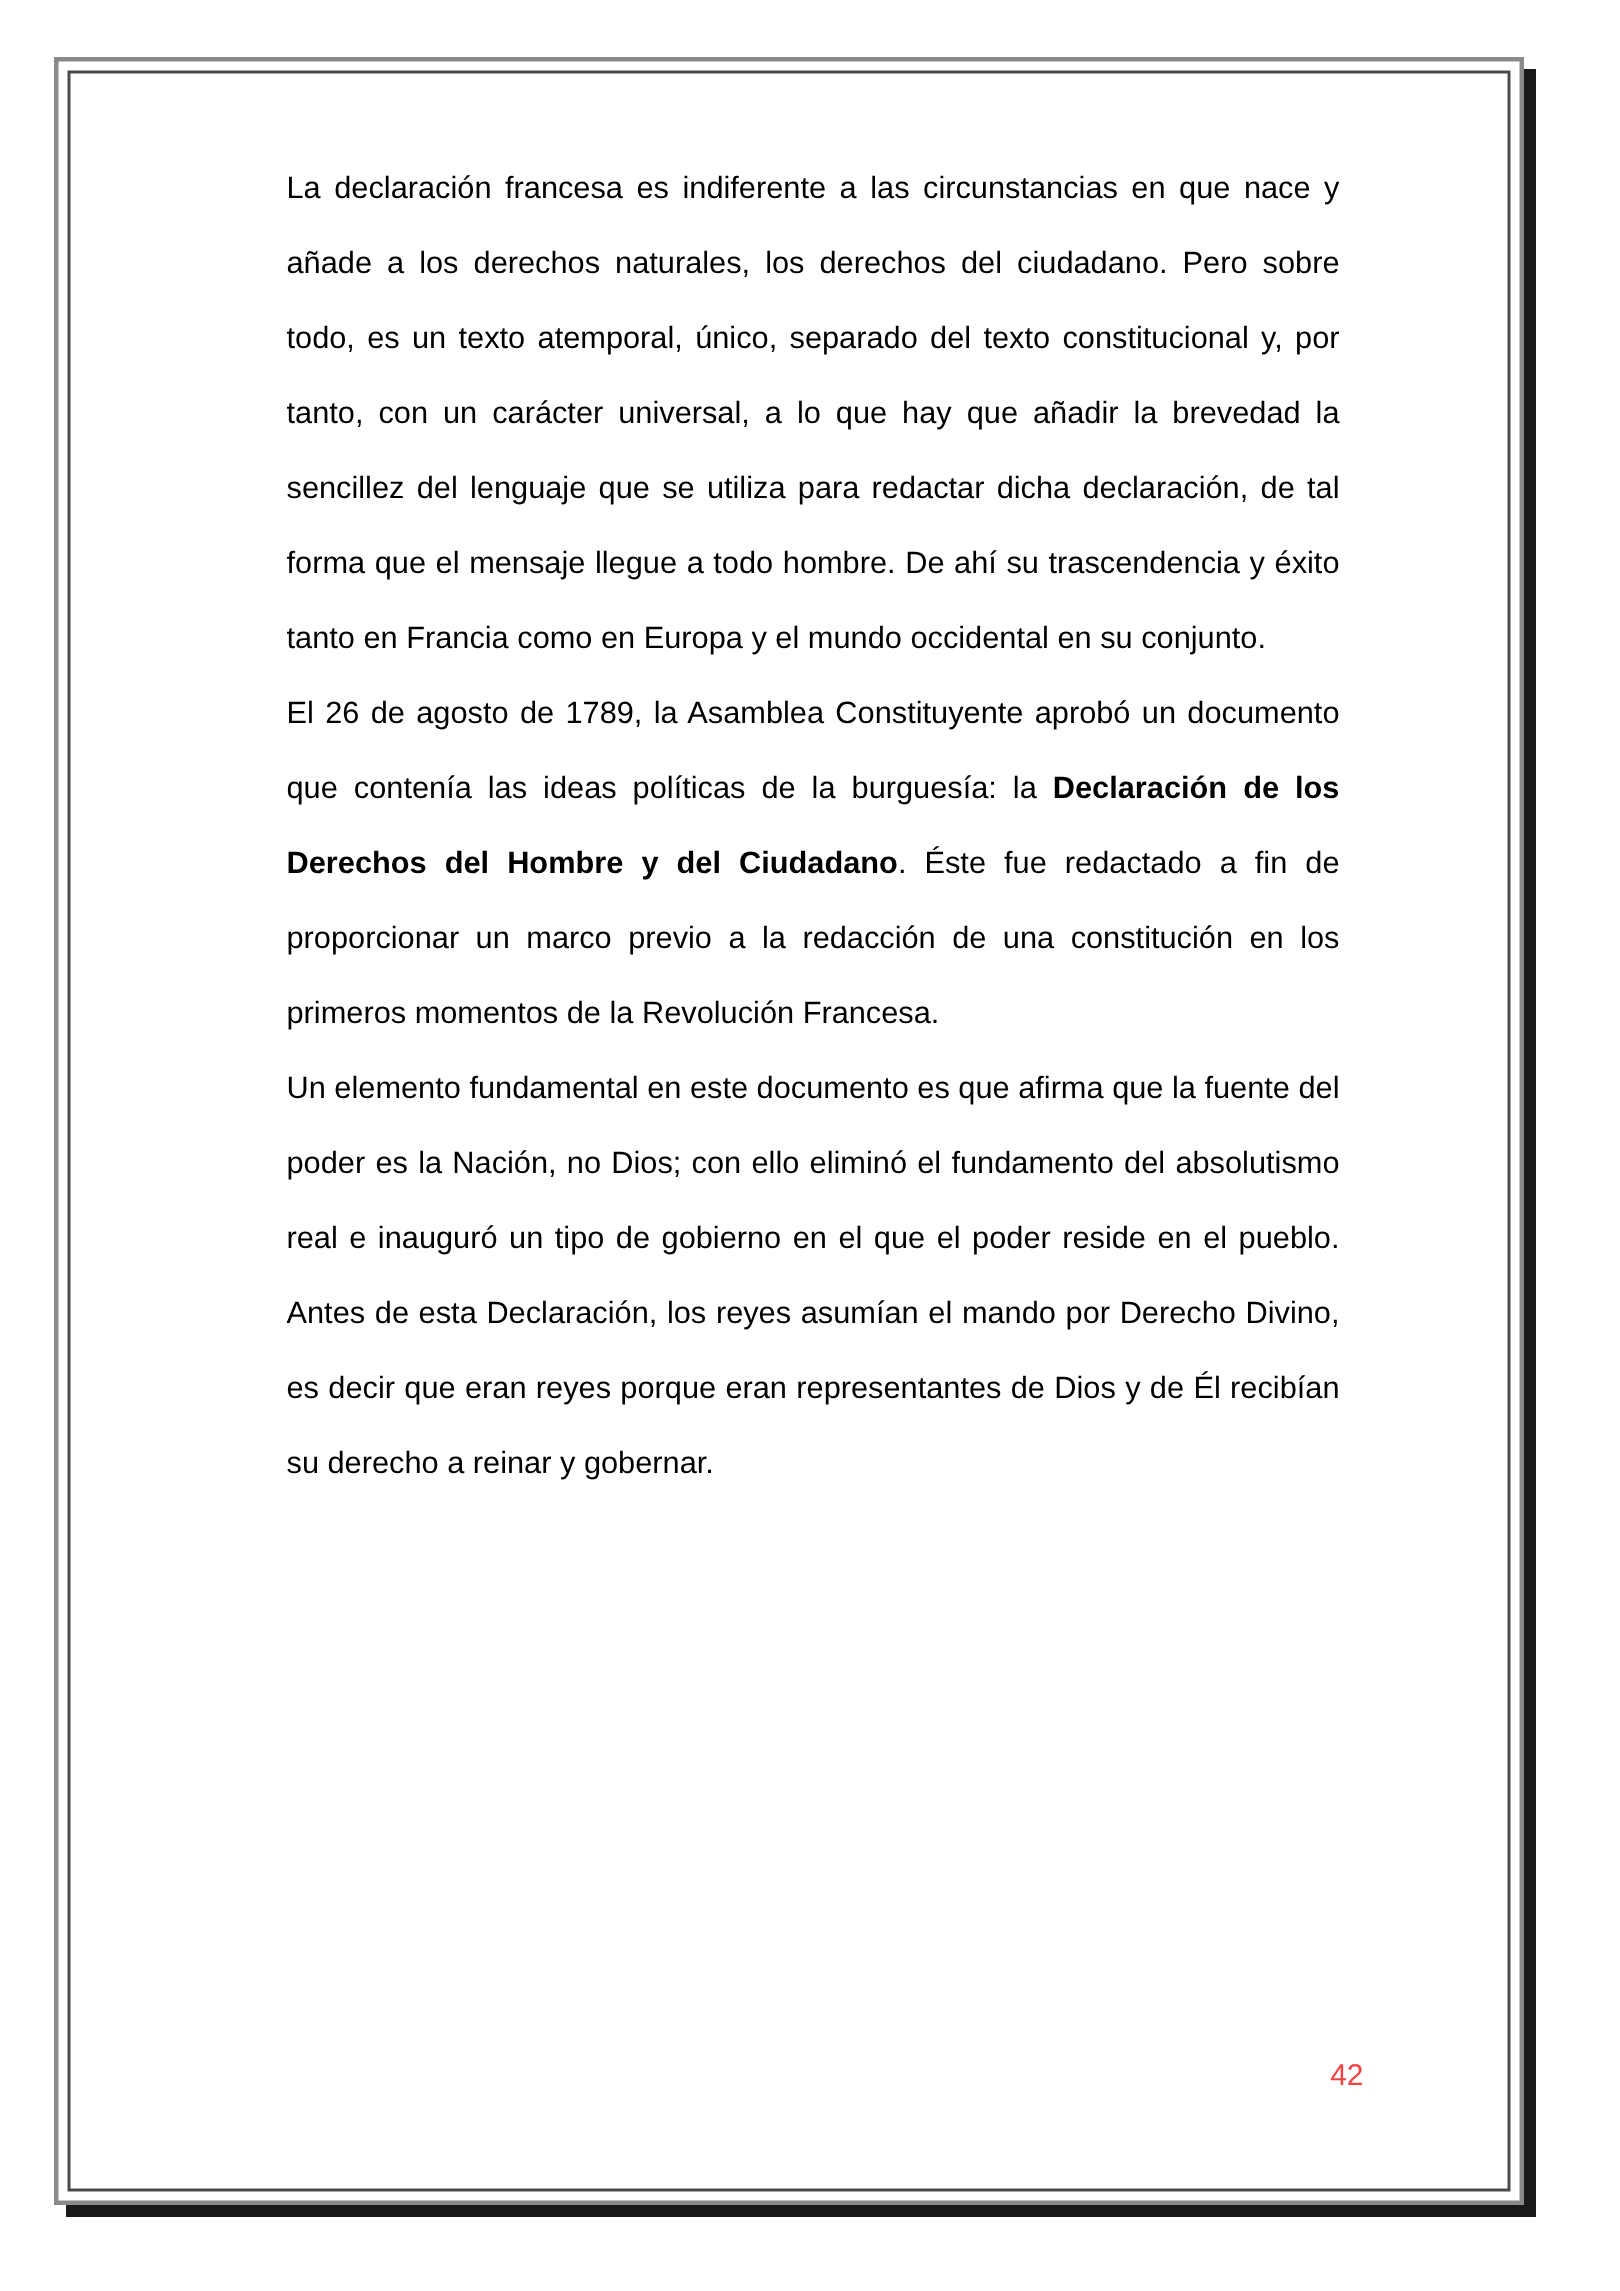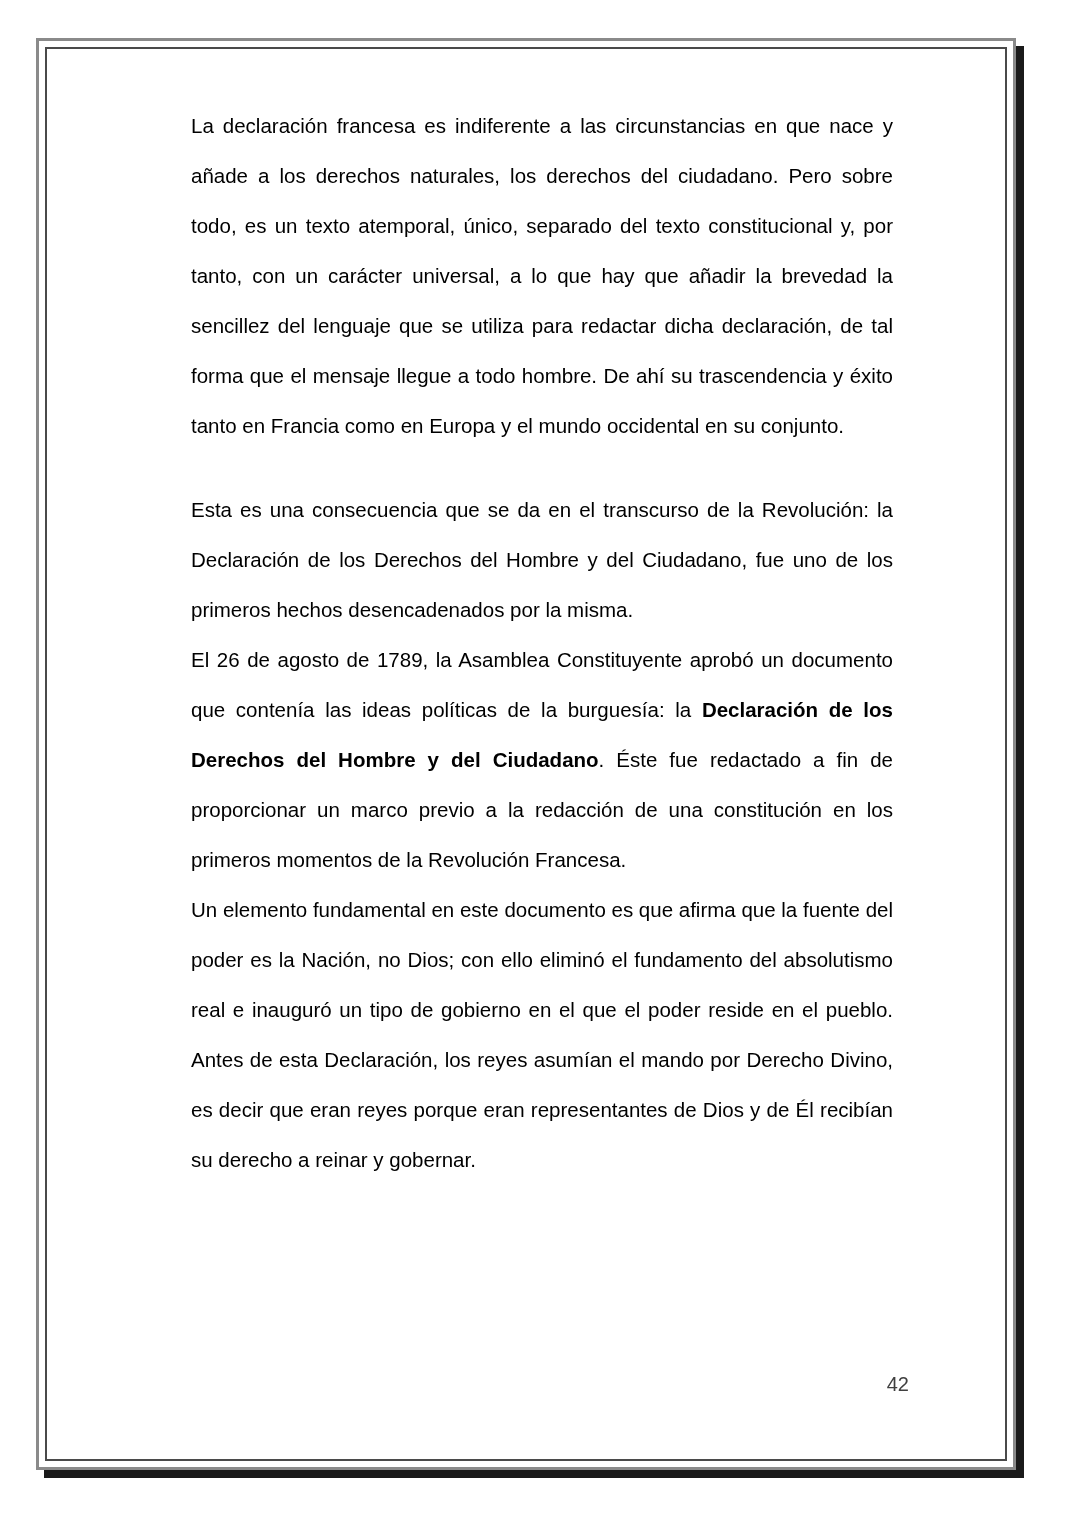--- a/index.html
+++ b/index.html
@@ -63,35 +63,34 @@
   .bold-title {
     font-weight: bold;
   }
   .page-number {
     position: absolute;
     left: 152px;
     top: 1332px;
     width: 718px;
     text-align: right;
     font-size: 20px;
-    color: #404040;
+    color: #ef4444;
   }
 </style>
 </head>
 <body>
 
 <div class="page-wrap">
   <div class="page-outer-frame">
     <div class="page-inner-frame"></div>
 
     <div class="content">
 
       <p class="body-par">La declaración francesa es indiferente a las circunstancias en que nace y añade a los derechos naturales, los derechos del ciudadano. Pero sobre todo, es un texto atemporal, único, separado del texto constitucional y, por tanto, con un carácter universal, a lo que hay que añadir la brevedad la sencillez del lenguaje que se utiliza para redactar dicha declaración, de tal forma que el mensaje llegue a todo hombre. De ahí su trascendencia y éxito tanto en Francia como en Europa y el mundo occidental en su conjunto.</p>
 
-      <p class="body-par gap-before">Esta es una consecuencia que se da en el transcurso de la Revolución: la Declaración de los Derechos del Hombre y del Ciudadano, fue uno de los primeros hechos desencadenados por la misma.</p>
 
       <p class="body-par"><span>El 26 de agosto de 1789, la Asamblea Constituyente aprobó un documento que contenía las ideas políticas de la burguesía: la </span><span class="bold-title">Declaración de los Derechos del Hombre y del Ciudadano</span><span>. Éste fue redactado a fin de proporcionar un marco previo a la redacción de una constitución en los primeros momentos de la Revolución Francesa.</span></p>
 
 
       <p class="body-par">Un elemento fundamental en este documento es que afirma que la fuente del poder es la Nación, no Dios; con ello eliminó el fundamento del absolutismo real e inauguró un tipo de gobierno en el que el poder reside en el pueblo. Antes de esta Declaración, los reyes asumían el mando por Derecho Divino, es decir que eran reyes porque eran representantes de Dios y de Él recibían su derecho a reinar y gobernar.</p>
 
     </div>
 
     <div class="page-number">42</div>
   </div>

